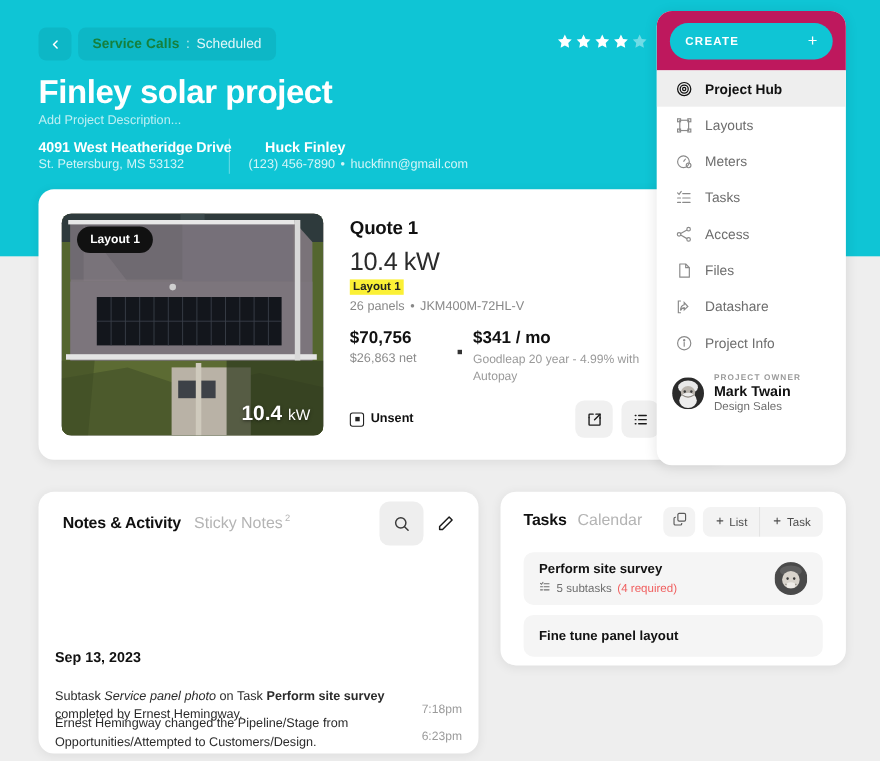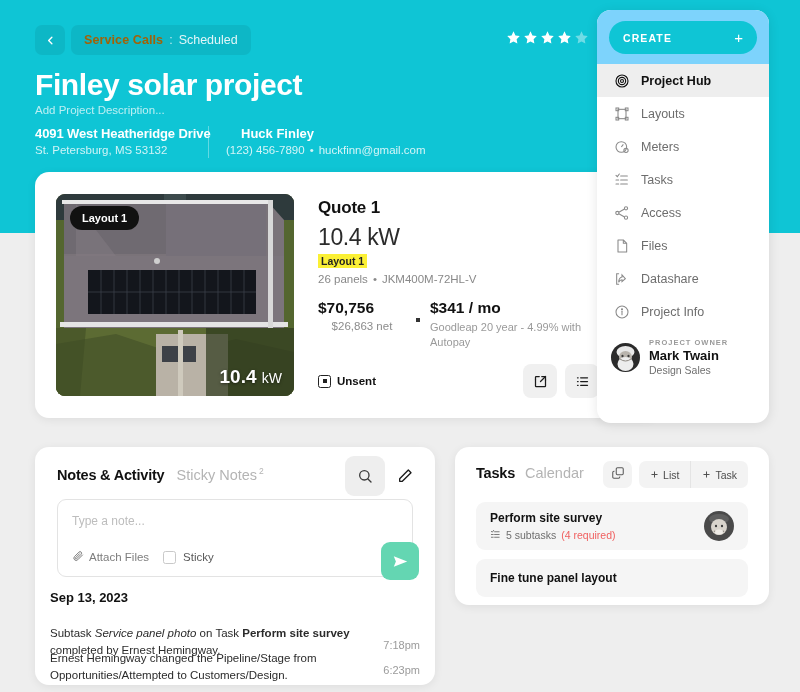--- a/index.html
+++ b/index.html
@@ -24,21 +24,21 @@
     background: rgba(0,0,0,0.07);
     display: flex; align-items: center; justify-content: center;
     color: #fff; cursor: pointer;
   }
   .back-btn svg { display: block; }
   .crumb-pill {
     height: 30px; border-radius: 7px; background: rgba(0,0,0,0.07);
     display: flex; align-items: center; padding: 0 13px; gap: 6px;
     cursor: pointer;
   }
-  .crumb-a { color: #a16207; font-weight: bold; font-size: 12.5px; letter-spacing: .1px; }
+  .crumb-a { color: #15803d; font-weight: bold; font-size: 12.5px; letter-spacing: .1px; }
   .crumb-sep { color: rgba(255,255,255,.72); font-size: 12.5px; }
   .crumb-b { color: rgba(255,255,255,.88); font-size: 12.5px; }
 
   
   .stars { position: absolute; left: 506px; top: 30px; display: flex; gap: 2px; }
   .stars svg { display: block; }
 
   
   .proj-title {
     position: absolute; left: 35px; top: 68px;
@@ -86,21 +86,21 @@
   .q-layout-hl {
     display: inline-block; background: #fbf035; color: #222;
     font-size: 10.5px; font-weight: bold; padding: 1px 3px; margin-top: 3px;
   }
   .q-panels { font-size: 11.5px; color: #888; margin-top: 4px; }
   .q-panels .dot { margin: 0 5px; }
 
   .q-price-row { display: flex; margin-top: 14px; }
   .q-price-left { width: 88px; }
   .q-price { font-size: 15.5px; font-weight: bold; color: #111; }
-  .q-net { font-size: 11.5px; color: #8c8c8c; margin-top: 3px; text-align: center; }
+  .q-net { font-size: 11.5px; color: #8c8c8c; margin-top: 3px; }
   .q-bullet { width: 24px; padding-top: 19px; }
   .q-bullet i { display: block; width: 4px; height: 4px; background: #333; margin: 0 auto; }
   .q-price-right { flex: 1; }
   .q-mo { font-size: 15.5px; font-weight: bold; color: #111; }
   .q-fin { font-size: 11px; color: #9a9a9a; margin-top: 3px; line-height: 1.35; max-width: 165px; }
 
   .q-foot { position: absolute; left: 283px; bottom: 20px; right: 18px; display: flex; align-items: center; }
   .unsent { display: flex; align-items: center; gap: 6px; cursor: pointer; }
   .unsent-box {
     width: 13px; height: 13px; border: 1.4px solid #222; border-radius: 2.5px;
@@ -115,21 +115,21 @@
   }
   .q-act svg { display: block; }
 
   
   .side {
     position: absolute; left: 597px; top: 10px; width: 172px; height: 413px;
     background: #fff; border-radius: 14px;
     box-shadow: 0 2px 12px rgba(0,0,0,.10);
     overflow: hidden;
   }
-  .create-wrap { padding: 11px 12px 10px 12px; background:#7dd3fc; }
+  .create-wrap { padding: 11px 12px 10px 12px; background:#be185d; }
   .create-btn {
     height: 33px; border-radius: 17px; background: #0fc5d5; color: #fff;
     display: flex; align-items: center; padding: 0 14px; cursor: pointer;
   }
   .create-label { font-size: 10.5px; font-weight: bold; letter-spacing: 1.1px; }
   .create-plus { margin-left: auto; font-size: 15px; line-height: 1; }
 
   .nav-item {
     height: 33px; display: flex; align-items: center; gap: 11px;
     padding: 12px 16px; cursor: pointer; color: #6d6d6d; font-size: 12.5px;
@@ -528,45 +528,20 @@
       </div>
       <div class="n-tool">
         <span>
           <svg width="16" height="16" viewBox="0 0 24 24" fill="none" stroke="#1b1b1b" stroke-width="2" stroke-linecap="round" stroke-linejoin="round">
               <path d="M17 3l4 4L8 20H4v-4z"></path>
             </svg>
         </span>
       </div>
     </div>
 
-    <div class="note-box">
-      <div class="note-ph">Type a note...</div>
-      <div class="note-resize"></div>
-      <div class="note-foot">
-        <div class="attach">
-          <span>
-            <svg width="12" height="12" viewBox="0 0 24 24" fill="none" stroke="#7d7d7d" stroke-width="2" stroke-linecap="round">
-                <path d="M21 10l-9.5 9.5a4.5 4.5 0 0 1-6.4-6.4L14 4.2a3 3 0 0 1 4.3 4.3L9 17.8a1.5 1.5 0 0 1-2.1-2.1L15 7.5"></path>
-              </svg>
-          </span>
-          <span>Attach Files</span>
-        </div>
-        <div class="sticky-chk">
-          <span class="chk-box"></span>
-          <span class="sticky-lbl">Sticky</span>
-        </div>
-      </div>
-      <div class="send-btn">
-        <span>
-          <svg width="17" height="17" viewBox="0 0 24 24" fill="#ffffff">
-              <path d="M2.5 4.5 L21.5 12 L2.5 19.5 L5.5 12 Z"></path>
-            </svg>
-        </span>
-      </div>
-    </div>
   </div>
 
   <div class="act-date">Sep 13, 2023</div>
   <div class="act-sort">
     <span>Newest first</span>
     <span>
       <svg width="11" height="11" viewBox="0 0 24 24" fill="none" stroke="#8b8b8b" stroke-width="2" stroke-linecap="round">
           <line x1="5" y1="11" x2="5" y2="21"></line>
           <polyline points="2 14 5 11 8 14"></polyline>
           <line x1="11" y1="6" x2="21" y2="6"></line>

